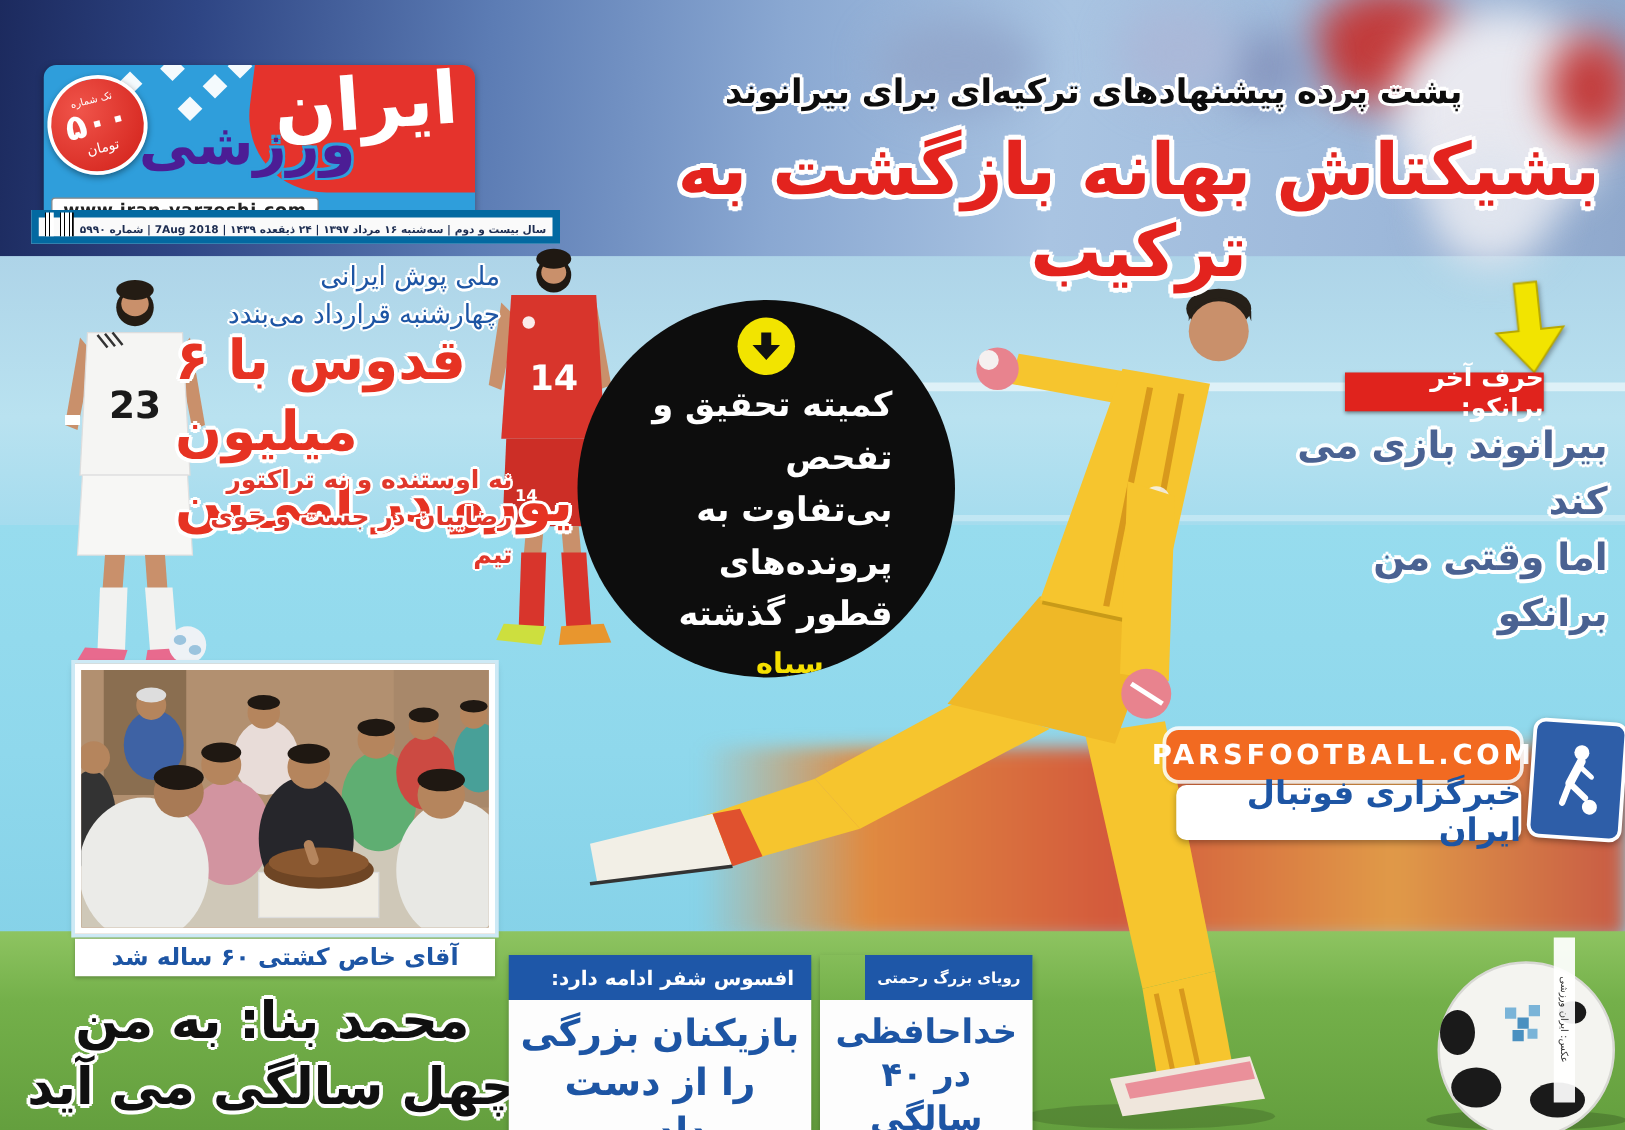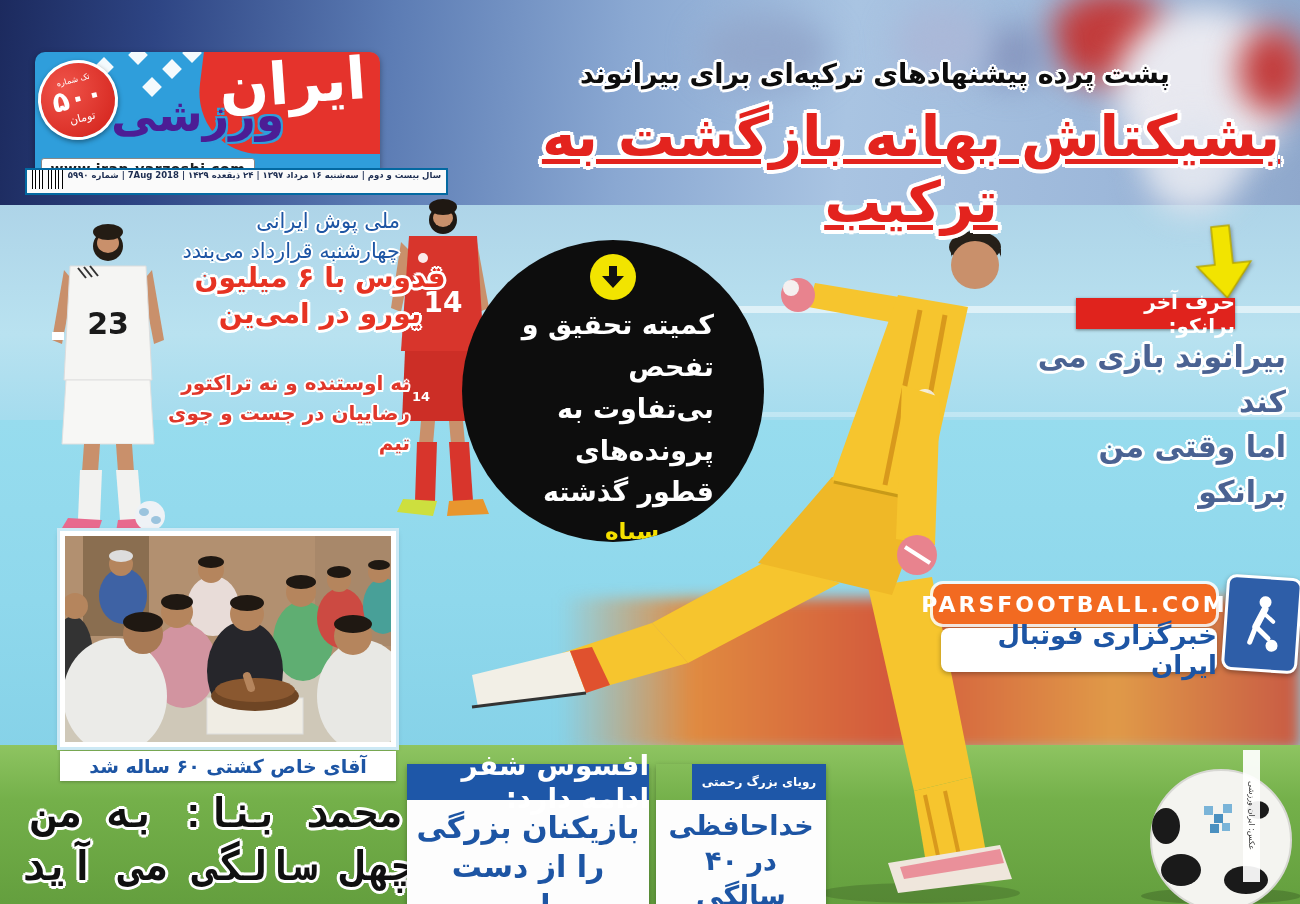--- a/index.html
+++ b/index.html
@@ -20,50 +20,50 @@
   .bl2 { left:1115px; top:8px;  width:175px; height:165px; background:#e9e9f0; }
   .bl3 { left:1238px; top:28px; width:70px; height:85px; background:#c23b3b; }
   .bl4 { left:975px;  top:25px; width:75px; height:60px; background:#8898c0; }
   .bl5 { left:1145px; top:118px; width:95px; height:95px; background:#dfe4ee; }
   .bl6 { left:895px;  top:5px;  width:95px; height:75px; background:#aab8d8; }
   .bl7 { left:700px;  top:15px; width:130px; height:75px; background:#93a8cc; }
 
   
   .ow2 { text-shadow:-1.5px -1.5px 0 #fff,1.5px -1.5px 0 #fff,-1.5px 1.5px 0 #fff,1.5px 1.5px 0 #fff,0 -2px 0 #fff,0 2px 0 #fff,-2px 0 0 #fff,2px 0 0 #fff; }
   .ow3 { text-shadow:-2px -2px 0 #fff,2px -2px 0 #fff,-2px 2px 0 #fff,2px 2px 0 #fff,0 -3px 0 #fff,0 3px 0 #fff,-3px 0 0 #fff,3px 0 0 #fff; }
-  .ow4 { text-shadow:-3px -3px 0 #fff,3px -3px 0 #fff,-3px 3px 0 #fff,3px 3px 0 #fff,0 -4px 0 #fff,0 4px 0 #fff,-4px 0 0 #fff,4px 0 0 #fff;text-decoration:underline; }
+  .ow4 { text-shadow:-3px -3px 0 #fff,3px -3px 0 #fff,-3px 3px 0 #fff,3px 3px 0 #fff,0 -4px 0 #fff,0 4px 0 #fff,-4px 0 0 #fff,4px 0 0 #fff; }
 
   
   .masthead { position:absolute; left:35px; top:52px; width:345px; height:132px; background:#2f9edb; border-radius:10px; z-index:8; overflow:hidden; box-shadow:0 2px 6px rgba(0,0,0,.35); }
   .mast-red { position:absolute; right:-18px; top:-6px; width:58%; height:82%; background:#e5332c; transform:skewX(-7deg); border-bottom-left-radius:70px; }
   .diamond { position:absolute; width:14px; height:14px; background:#fff; transform:rotate(45deg); opacity:.95; }
   .logo-fa1 { position:absolute; right:14px; top:2px; font-size:58px; font-weight:bold; color:#fff; transform:rotate(-4deg); line-height:1; }
   .logo-fa2 { position:absolute; left:76px; top:40px; font-size:46px; font-weight:bold; color:#4c1d95; line-height:1;
               text-shadow:-2px -2px 0 #2f9edb,2px -2px 0 #2f9edb,-2px 2px 0 #2f9edb,2px 2px 0 #2f9edb; }
   .mast-web { position:absolute; left:6px; bottom:4px; width:62%; height:22px; background:#fff; border:1px solid #888; border-radius:3px;
               display:flex; align-items:center; justify-content:center; font-size:14px; font-weight:bold; color:#222; direction:ltr; letter-spacing:.5px; }
   .price-badge { position:absolute; left:38px; top:60px; width:80px; height:80px; border-radius:50%; background:radial-gradient(circle at 35% 30%,#f0544a,#d11f18);
                  border:3px solid #fff; z-index:9; transform:rotate(-14deg); display:flex; flex-direction:column; align-items:center; justify-content:center;
                  color:#fff; box-shadow:0 2px 5px rgba(0,0,0,.4); }
   .price-top { font-size:8px; } .price-val { font-size:28px; font-weight:bold; line-height:1; } .price-unit { font-size:11px; }
 
   
-  .dateline { position:absolute; left:25px; top:168px; width:423px; height:27px; background:#fafafa; border:2px solid #0369a1; z-index:8;
-              display:flex; direction:ltr; align-items:flex-start; gap:5px; padding:0 5px; }
+  .dateline { position:absolute; left:25px; top:168px; width:423px; height:27px; background:#fafafa; border:6px solid #0369a1; z-index:8;
+              display:flex; direction:ltr; align-items:flex-end; gap:5px; padding:0 5px; }
   .barcode { height:19px; background:repeating-linear-gradient(90deg,#000 0 1px,#fff 1px 3px,#000 3px 4px,#fff 4px 7px); }
   .bc1 { width:62px; } .bc2 { width:86px; }
   .date-text { flex:1; direction:rtl; font-size:8.5px; color:#1c2c50; text-align:center; white-space:nowrap; font-weight:bold; }
 
   
   .lead-kicker { position:absolute; left:560px; top:58px; width:630px; text-align:center; font-size:27px; font-weight:bold; color:#0d0d0d; z-index:7; }
   .lead-headline { position:absolute; left:530px; top:104px; width:762px; text-align:center; font-size:57px; font-weight:bold; color:#e3231e; z-index:7; line-height:1.15; }
 
   
   .s1-kicker { position:absolute; left:150px; top:206px; width:250px; text-align:right; font-size:21px; font-weight:normal; color:#1d55a4; line-height:1.45; z-index:7; }
-  .s1-head   { position:absolute; left:140px; top:260px; width:360px; text-align:center; font-size:28px; font-weight:bold; color:#e63323; line-height:1.3; z-index:7; }
+  .s1-head   { position:absolute; left:140px; top:260px; width:360px; text-align:left; font-size:44px; font-weight:bold; color:#e63323; line-height:1.3; z-index:7; }
   .s2-kicker { position:absolute; left:150px; top:368px; width:260px; text-align:right; font-size:20px; font-weight:bold; color:#e0372b; line-height:1.5; z-index:7; }
   .s2-head   { position:absolute; left:130px; top:428px; width:350px; text-align:center; font-size:44px; font-weight:bold; color:#141414; line-height:1.25; z-index:7; }
 
   
   .black-circle { position:absolute; left:462px; top:240px; width:302px; height:302px; border-radius:50%; background:#0d0d0d; z-index:6; overflow:hidden; }
   .bc-icon { width:46px; height:46px; border-radius:50%; background:#f2e400; margin:14px auto 4px; display:flex; align-items:center; justify-content:center; }
   .bc-kicker { color:#fff; font-size:27px; line-height:1.55; text-align:right; padding-right:50px; padding-left:16px; font-weight:bold; }
   .bc-head { color:#f5e000; font-size:23px; font-weight:bold; line-height:1.25; text-align:right; padding-right:44px; padding-left:10px; margin-top:4px; }
 
   
@@ -85,28 +85,28 @@
   .svg-gk  { position:absolute; left:420px; top:215px; z-index:4; }
   .svg-p23 { position:absolute; left:8px;  top:222px; z-index:4; }
   .svg-p14 { position:absolute; left:383px; top:196px; z-index:4; }
   .svg-ball{ position:absolute; left:1126px; top:768px; z-index:5; }
 
   
   .group-photo { position:absolute; left:60px; top:531px; width:336px; height:216px; border:5px solid #fff; z-index:6;
                  box-shadow:0 0 0 3px #cde9f5,0 2px 6px rgba(0,0,0,.3); background:#b29070; }
   .photo-caption { position:absolute; left:60px; top:751px; width:336px; height:30px; background:#fff; z-index:6;
                    display:flex; align-items:center; justify-content:center; font-size:19px; font-weight:bold; color:#1d55a4; box-shadow:0 1px 3px rgba(0,0,0,.25); }
-  .banna-head { position:absolute; left:20px; top:790px; width:396px; text-align:center; font-size:41px; font-weight:bold; color:#101010; line-height:1.3; z-index:6;font-family:Liberation Mono, monospace; }
+  .banna-head { position:absolute; left:20px; top:790px; width:396px; text-align:center; font-size:41px; font-weight:bold; color:#101010; line-height:1.3; z-index:6; }
 
   
   .news-box { position:absolute; z-index:7; box-shadow:0 2px 5px rgba(0,0,0,.3); }
   .nb-a { left:407px; top:764px; width:242px; }
   .nb-b { left:656px; top:764px; width:170px; }
   .nb-header { height:36px; background:#1e57a8; color:#fff; font-weight:bold; display:flex; align-items:center; justify-content:center; }
-  .nb-a .nb-header { font-size:28px;padding-left:20px; } .nb-b .nb-header { font-size:12px;margin-left:36px; }
+  .nb-a .nb-header { font-size:16px;padding-left:20px; } .nb-b .nb-header { font-size:12px;margin-left:36px; }
   .nb-body { background:#fdfdfd; padding:8px 4px 10px; text-align:center; color:#1d55a4; font-weight:bold; line-height:1.3; }
   .nb-a .nb-body { font-size:30px; } .nb-b .nb-body { font-size:27px; }
 
   
   .photo-credit { position:absolute; left:1243px; top:750px; width:17px; height:132px; background:rgba(255,255,255,.93); z-index:7;
                   writing-mode:vertical-rl; font-size:8px; color:#333; display:flex; align-items:center; justify-content:center; letter-spacing:1px; }
 </style>
 </head>
 <body>
 

